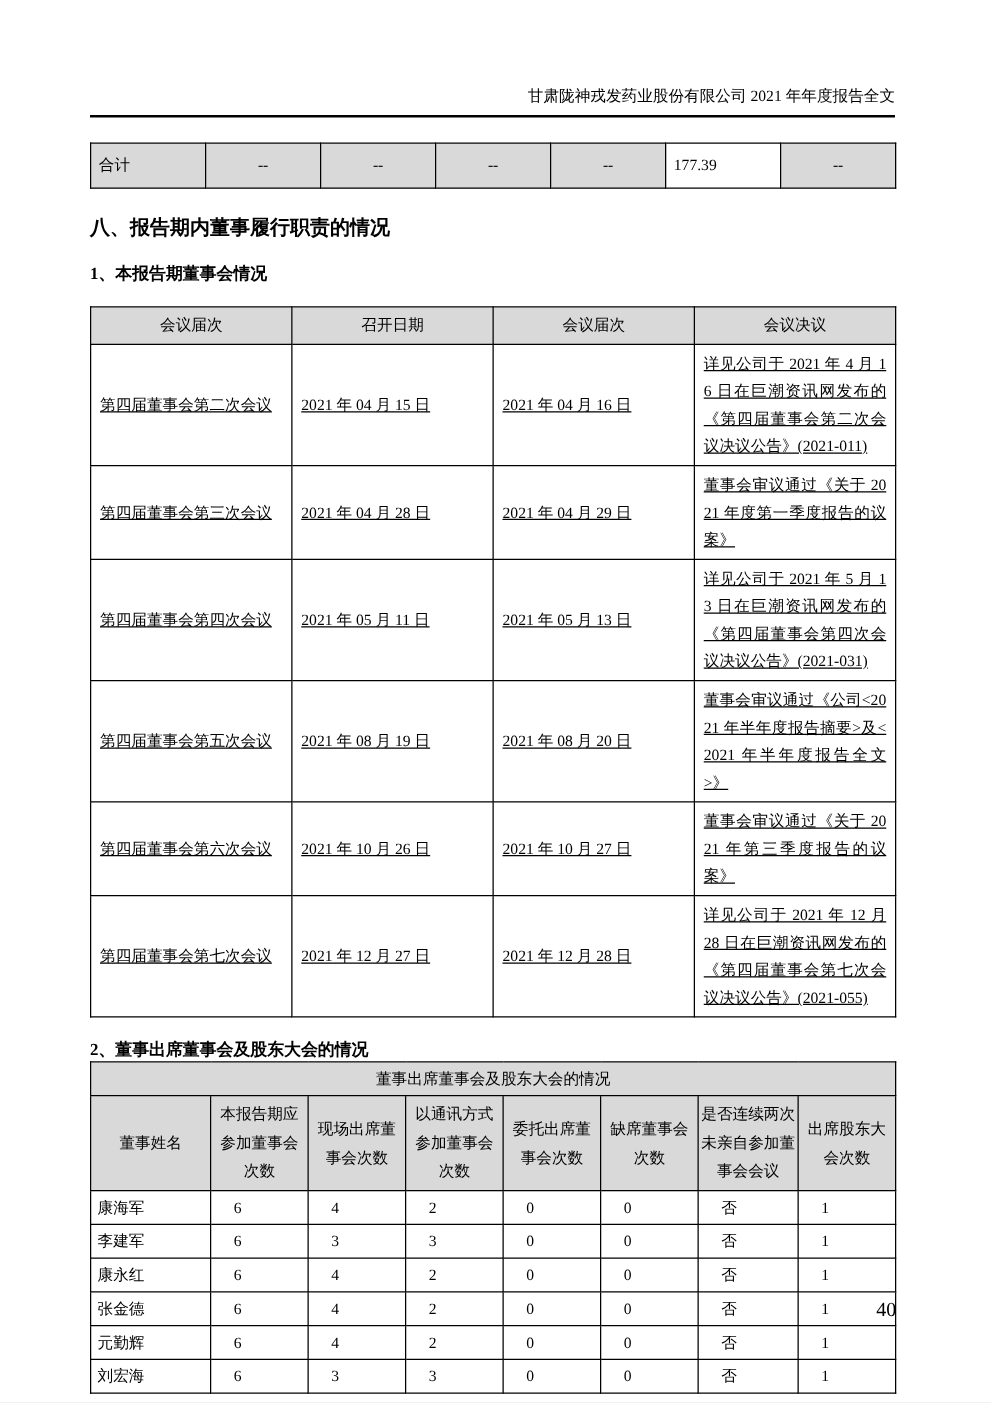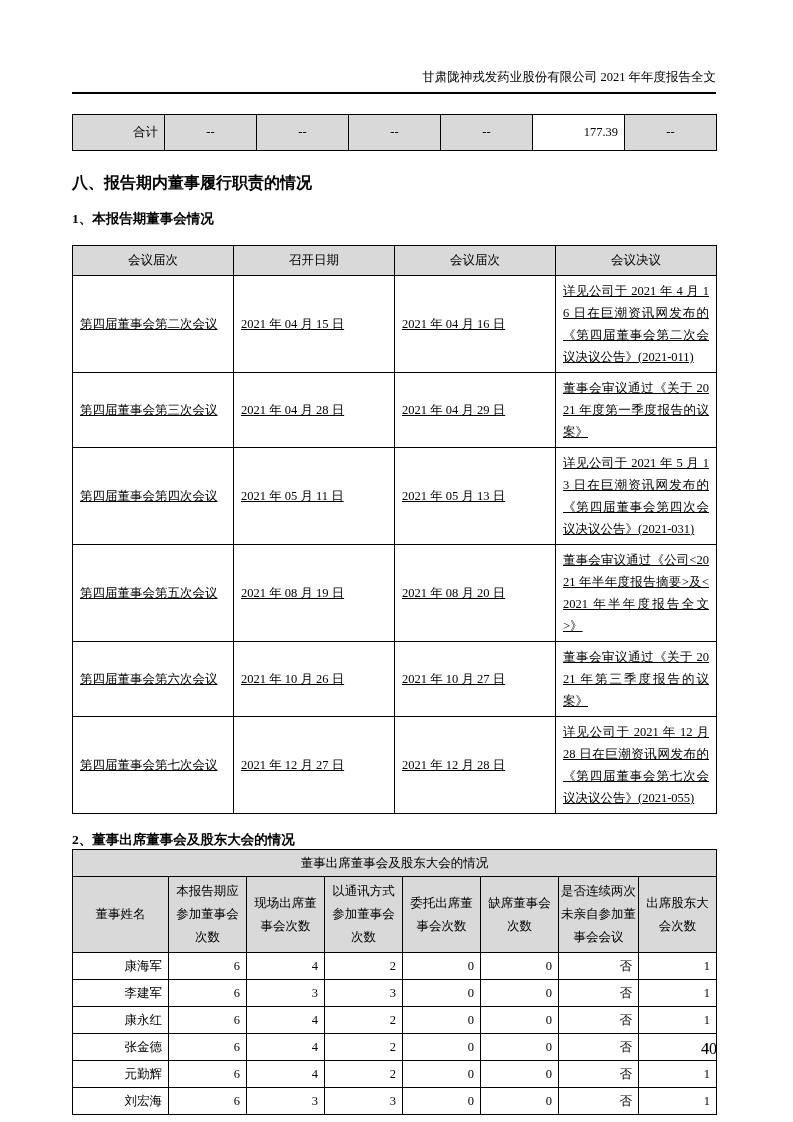--- a/index.html
+++ b/index.html
@@ -41,23 +41,23 @@
   }
   td, th {
     border: 1.5px solid #000;
     font-weight: normal;
     padding: 3px 5px;
     vertical-align: middle;
     word-break: break-all;
     overflow-wrap: anywhere;
   }
   .gray { background: #d9d9d9; }
-  .ta-l { text-align: right; }
+  .ta-l { text-align: left; }
   .ta-c { text-align: center; }
-  .ta-r { text-align: right; }
+  .ta-r { }
   
   .totals-table { margin-top: 20px; }
   .totals-table td { height: 36px; padding: 4px 6px; }
   
   .section-heading {
     margin-top: 22px;
     font-size: 16px;
     font-weight: bold;
     line-height: 20px;
   }
@@ -72,21 +72,21 @@
   .meetings-table th { height: 30px; text-align: center; padding: 4px 6px; }
   .meetings-table td { padding: 4px 7px; line-height: 22px; text-decoration: underline; }
   .meetings-table td.resolution { text-align: justify; }
   .meetings-table tr.h-tall  td { height: 95px; }
   .meetings-table tr.h-short td { height: 46px; }
   .meetings-table tr.h-mid   td { height: 72px; }
   
   .attendance-table { }
   .attendance-table .title-cell { height: 27px; text-align: center; padding: 3px 5px; }
   .attendance-table th { height: 76px; text-align: center; line-height: 23px; padding: 3px 2px; }
-  .attendance-table td { height: 27px; padding: 3px 6px; }
+  .attendance-table td { height: 27px; padding: 3px 18px; }
   .attendance-table td.name { padding-left: 5px; }
   
   .page-number {
     position: absolute;
     top: 1040px;
     right: 76px;
     font-size: 16px;
   }
 </style>
 </head>

